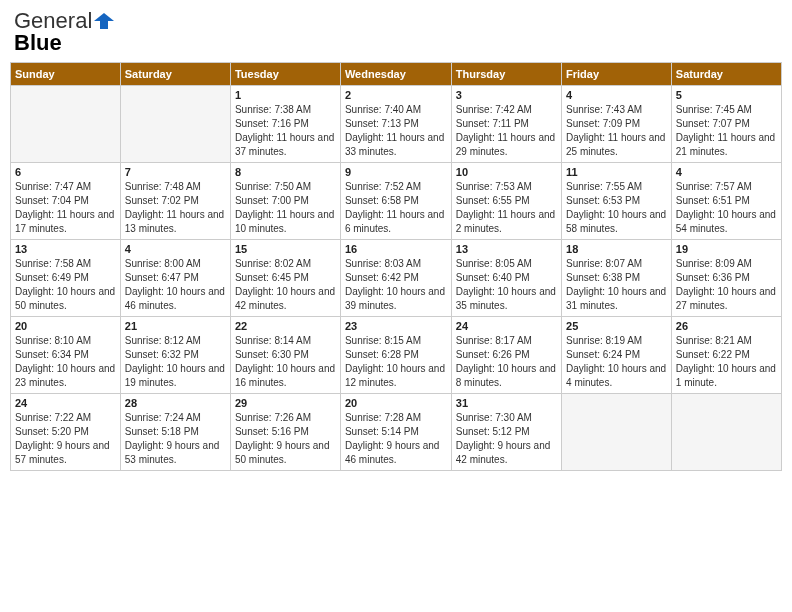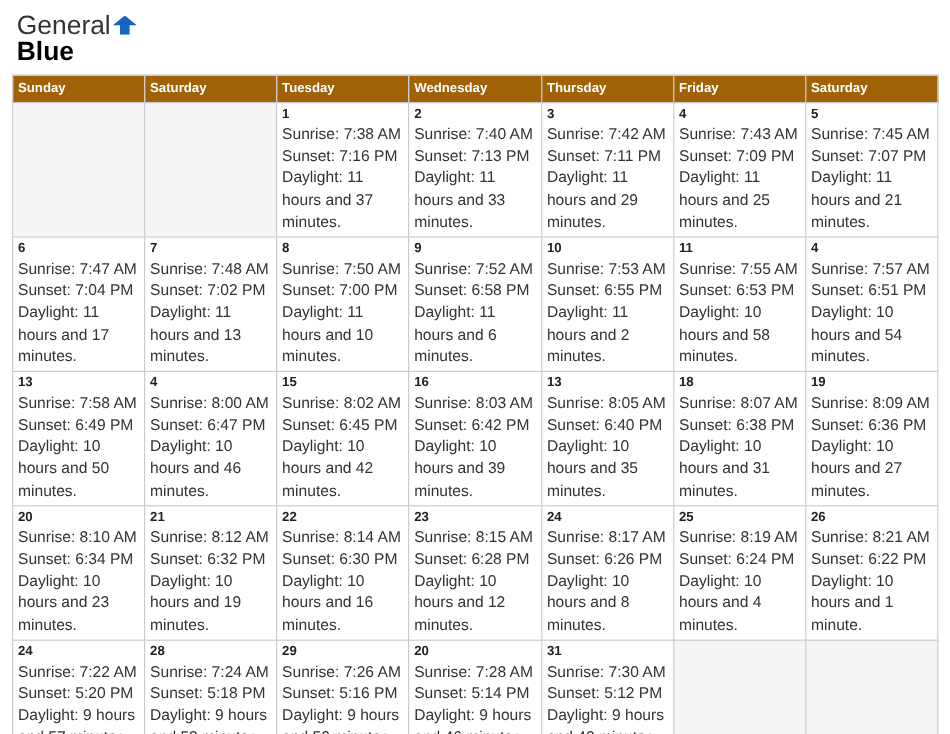--- a/index.html
+++ b/index.html
@@ -67,21 +67,21 @@
       background: #f5f5f5;
     }
     .day-number {
       font-weight: bold;
       font-size: 11px;
       color: #222;
       display: block;
       margin-bottom: 2px;
     }
     .day-info {
-      font-size: 13px;
+      font-size: 10px;
       color: #333;
       line-height: 1.4;
     }
   </style>
 </head>
 <body>
 
 <div class="header">
   <div class="logo">
     <div style="display:flex; align-items:center; gap:2px;">

